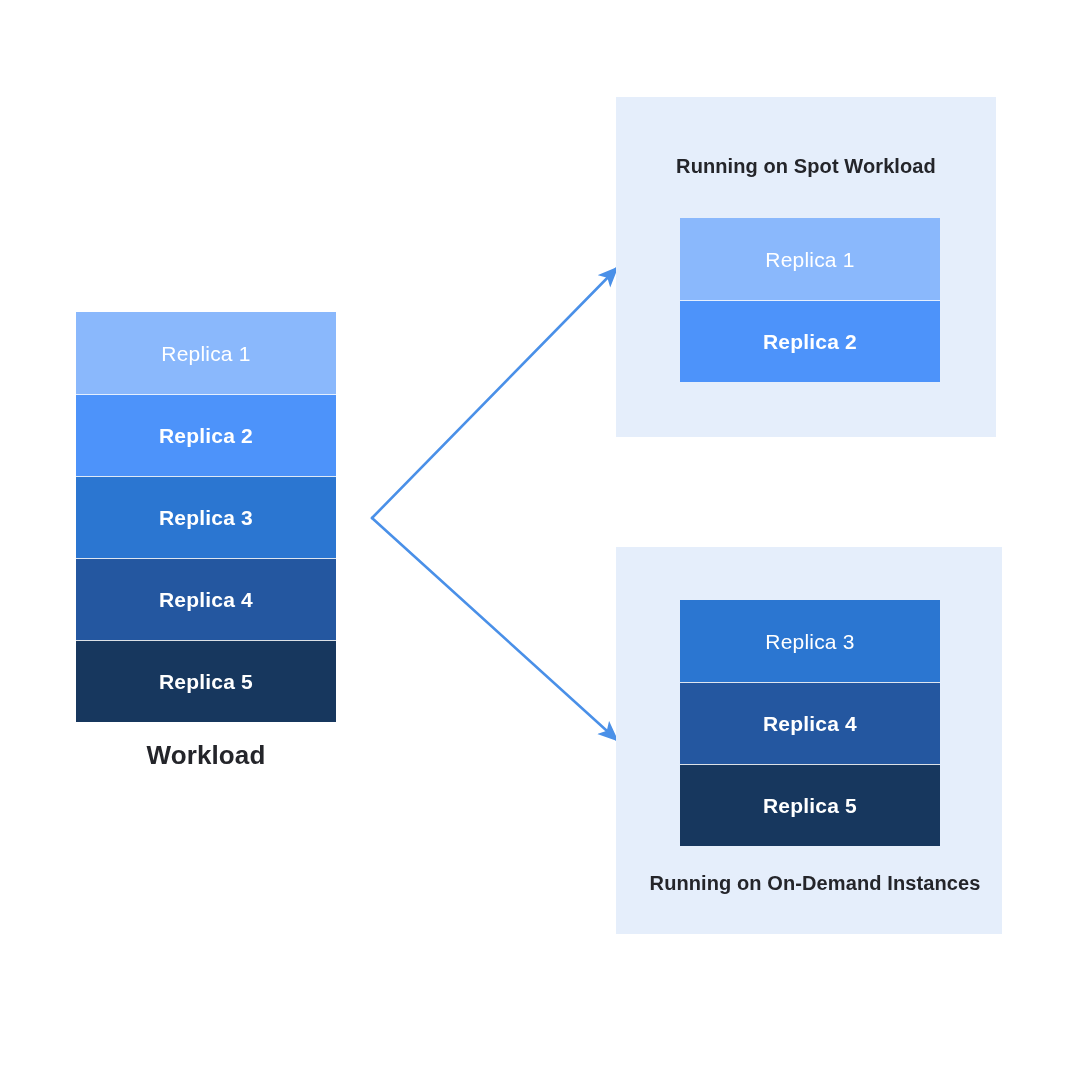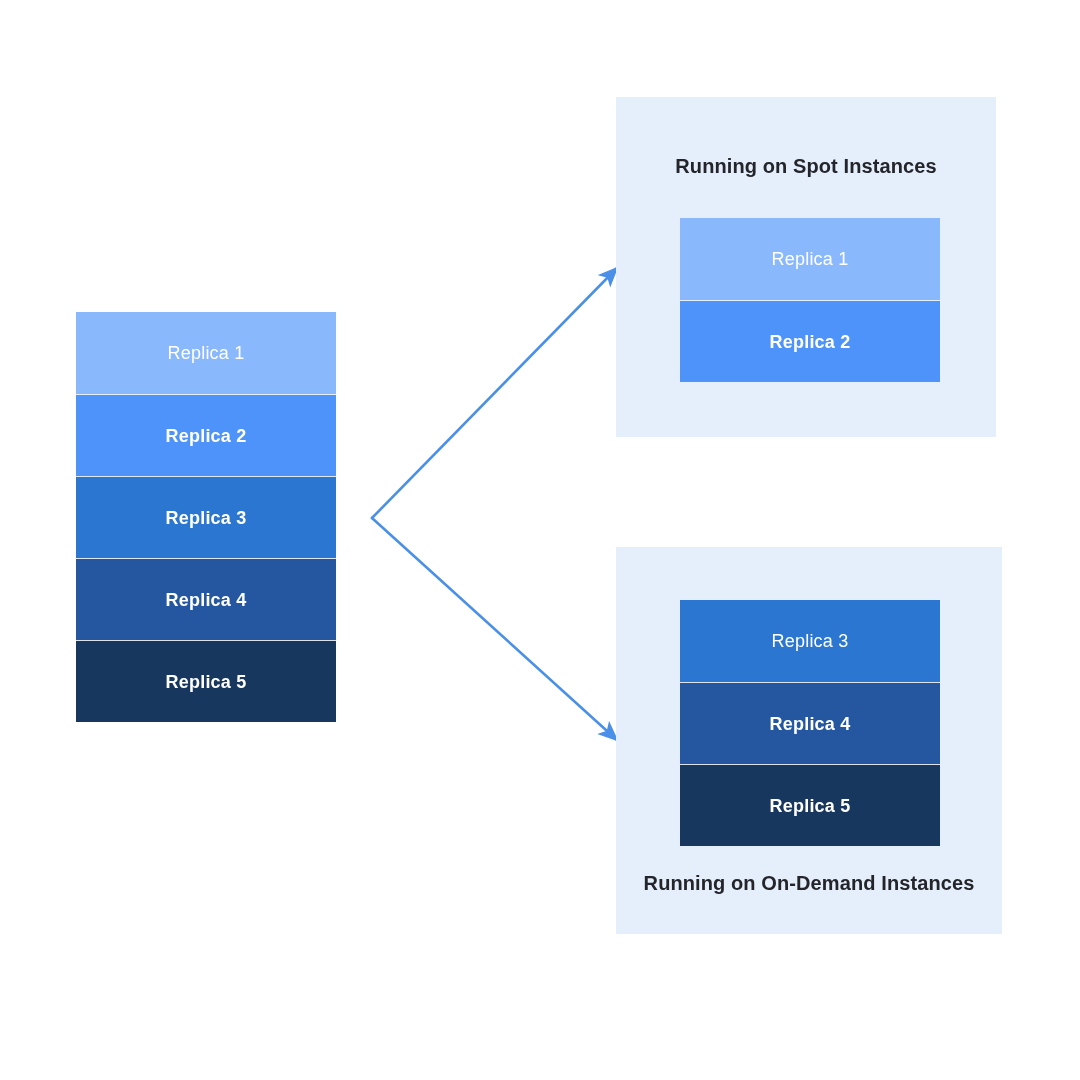--- a/index.html
+++ b/index.html
@@ -21,21 +21,21 @@
   
   .replica-band {
     position: absolute;
     left: 0;
     width: 100%;
     box-sizing: border-box;
     display: flex;
     align-items: center;
     justify-content: center;
     color: #ffffff;
-    font-size: 18px;
+    font-size: 21px;
     font-weight: 400;
     letter-spacing: 0.2px;
     line-height: 1;
     white-space: nowrap;
   }
   .band-sep {
     border-top: 1px solid rgba(255,255,255,0.85);
     font-weight: bold;
   }
 
@@ -87,21 +87,21 @@
     position: absolute;
     left: 0;
     width: 100%;
     text-align: center;
     font-size: 20px;
     font-weight: 700;
     color: #24252a;
     letter-spacing: 0.1px;
   }
   #panel-spot-title  { top: 58px; }
-  #panel-ondemand-title { top: 325px; }
+  #panel-ondemand-title { top: 325px; margin-left: 6px; }
 
   .panel-stack {
     position: absolute;
     width: 260px;
   }
   #spot-stack {
     left: 64px;
     top: 121px;
     height: 164px;
   }
@@ -137,36 +137,37 @@
         <div class="replica-band band-sep" style="top: 164px; height: 82px; background: rgb(43, 118, 209);">
           <span>Replica 3</span>
         </div>
         <div class="replica-band band-sep" style="top: 246px; height: 82px; background: rgb(36, 87, 160);">
           <span>Replica 4</span>
         </div>
         <div class="replica-band band-sep" style="top: 328px; height: 82px; background: rgb(23, 55, 94);">
           <span>Replica 5</span>
         </div>
       </div>
+    <div id="workload-label">Workload</div>
   </div>
 
   <svg id="arrows" viewBox="0 0 1080 1080" xmlns="http://www.w3.org/2000/svg">
     <defs>
       <marker id="ah" markerWidth="9" markerHeight="9" refX="7.2" refY="3.4" orient="auto" markerUnits="strokeWidth">
         <path d="M0,0 L8,3.4 L0,6.8 L1.9,3.4 z" fill="#4a90e8"></path>
       </marker>
     </defs>
     <g id="arrow-paths">
         <line x1="372" y1="518" x2="617" y2="268" stroke="#4a90e8" stroke-width="2.6" stroke-linecap="round" marker-end="url(#ah)"></line>
         <line x1="372" y1="518" x2="617" y2="740" stroke="#4a90e8" stroke-width="2.6" stroke-linecap="round" marker-end="url(#ah)"></line>
       </g>
   </svg>
 
   <div id="panel-spot" class="panel">
-    <div id="panel-spot-title" class="panel-title">Running on Spot Instances</div>
+    <div id="panel-spot-title" class="panel-title">Running on Spot Workload</div>
     <div id="spot-stack" class="panel-stack">
         <div class="replica-band" style="top: 0px; height: 82px; background: rgb(138, 184, 252);">
           <span>Replica 1</span>
         </div>
         <div class="replica-band band-sep" style="top: 82px; height: 82px; background: rgb(77, 147, 250);">
           <span>Replica 2</span>
         </div>
       </div>
   </div>
 

